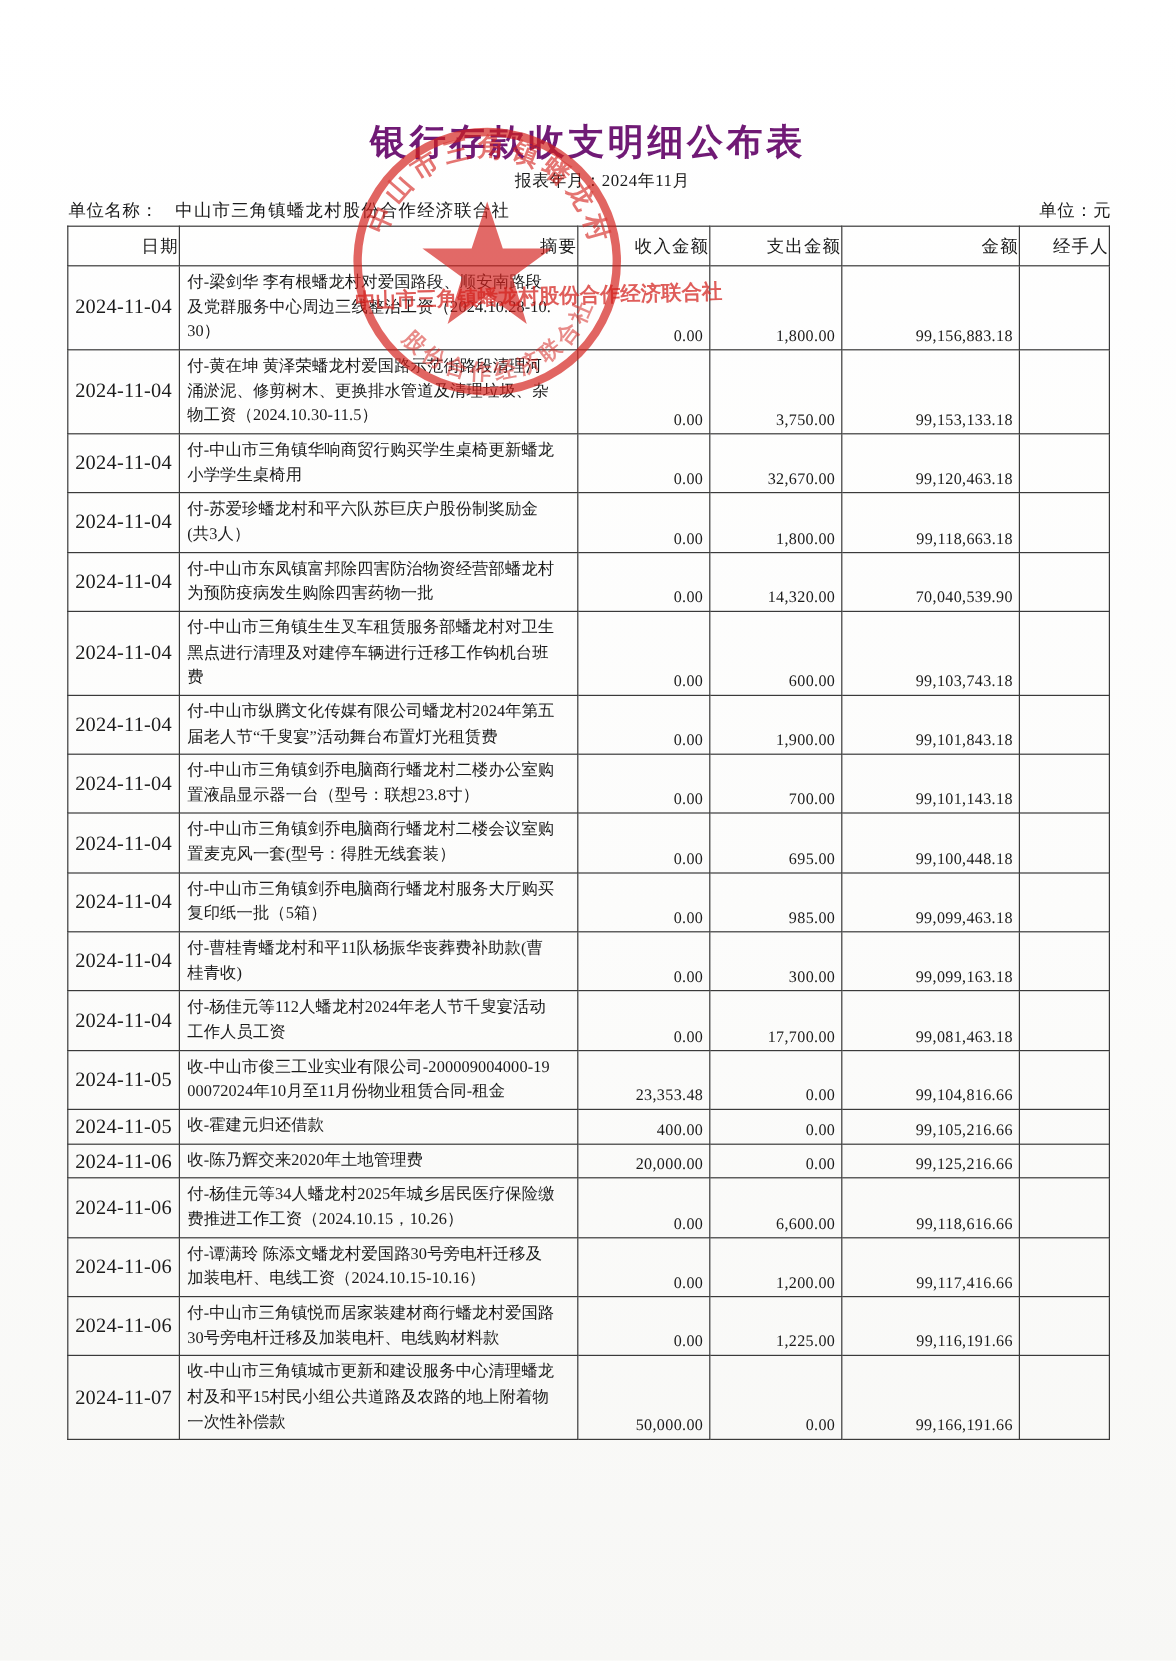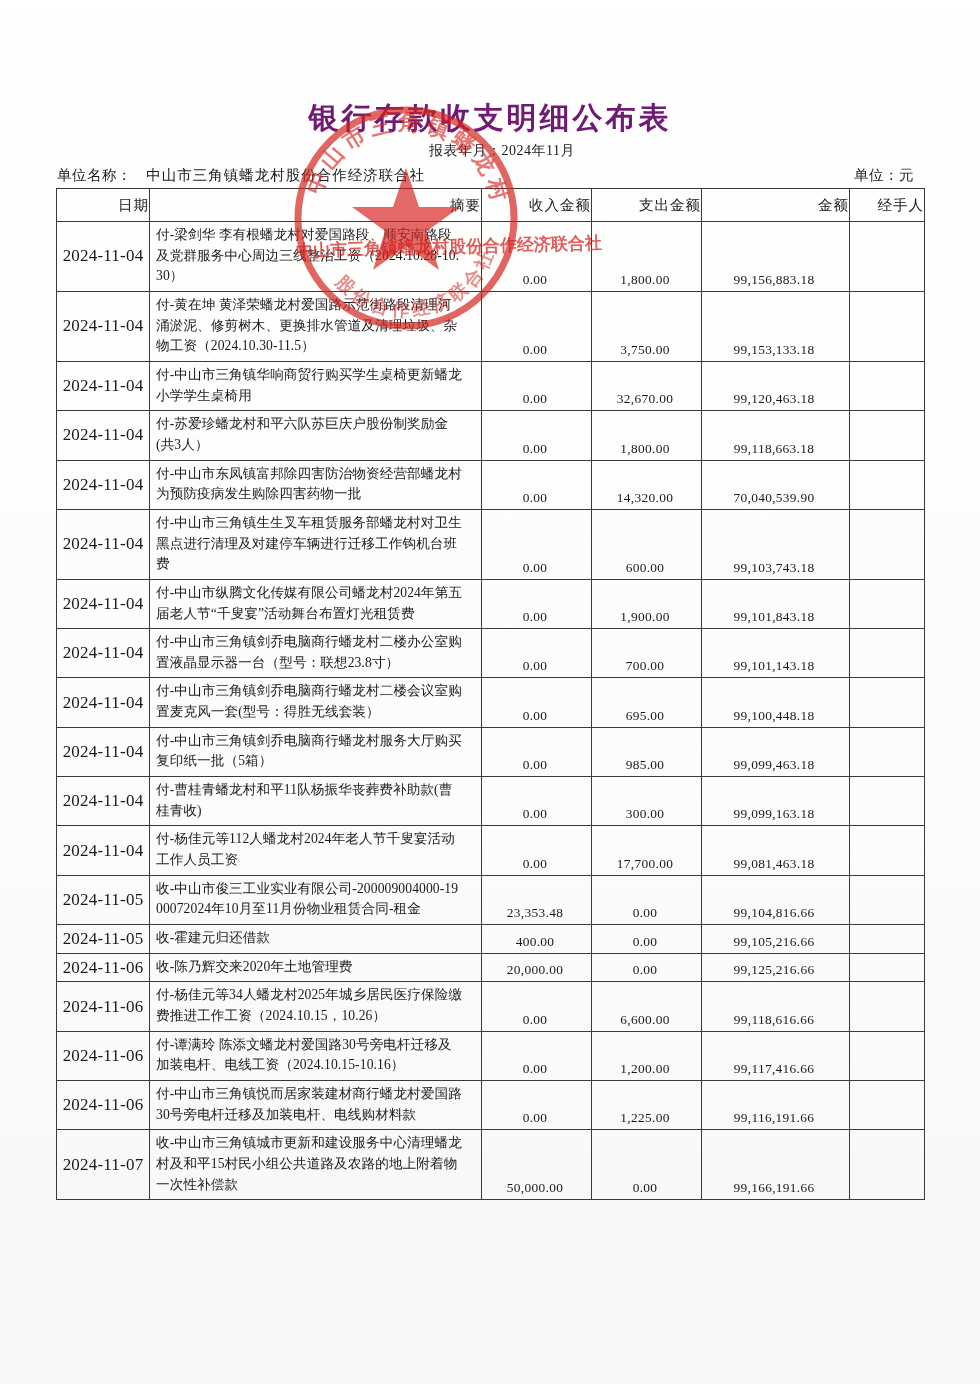--- a/index.html
+++ b/index.html
@@ -61,21 +61,21 @@
     left: 57px;
     font-size: 14.5px;
     letter-spacing: 0.5px;
     white-space: nowrap;
   }
   .unit-name-row .label { margin-right: 10px; }
   .unit-name-row .value { letter-spacing: 1px; }
   .unit-currency {
     position: absolute;
     top: 166px;
-    right: 66px;
+    right: 54px;
     font-size: 14.5px;
     letter-spacing: 0.5px;
   }
 
   
   .seal {
     position: absolute;
     left: 292px;
     top: 104px;
     width: 228px;
@@ -143,21 +143,21 @@
     vertical-align: top;
     text-align: left;
     padding: 3px 16px 4px 6px;
     line-height: 1.52;
     font-size: 13.6px;
     letter-spacing: 0.1px;
     word-break: break-all;
   }
   td.cell-num {
     vertical-align: bottom;
-    text-align: center;
+    text-align: right;
     padding: 0 5px 3px 2px;
     font-size: 13.4px;
     letter-spacing: 0.3px;
     font-family: "Liberation Serif", serif;
     white-space: nowrap;
   }
   td.cell-handler {
     vertical-align: middle;
     text-align: center;
   }

